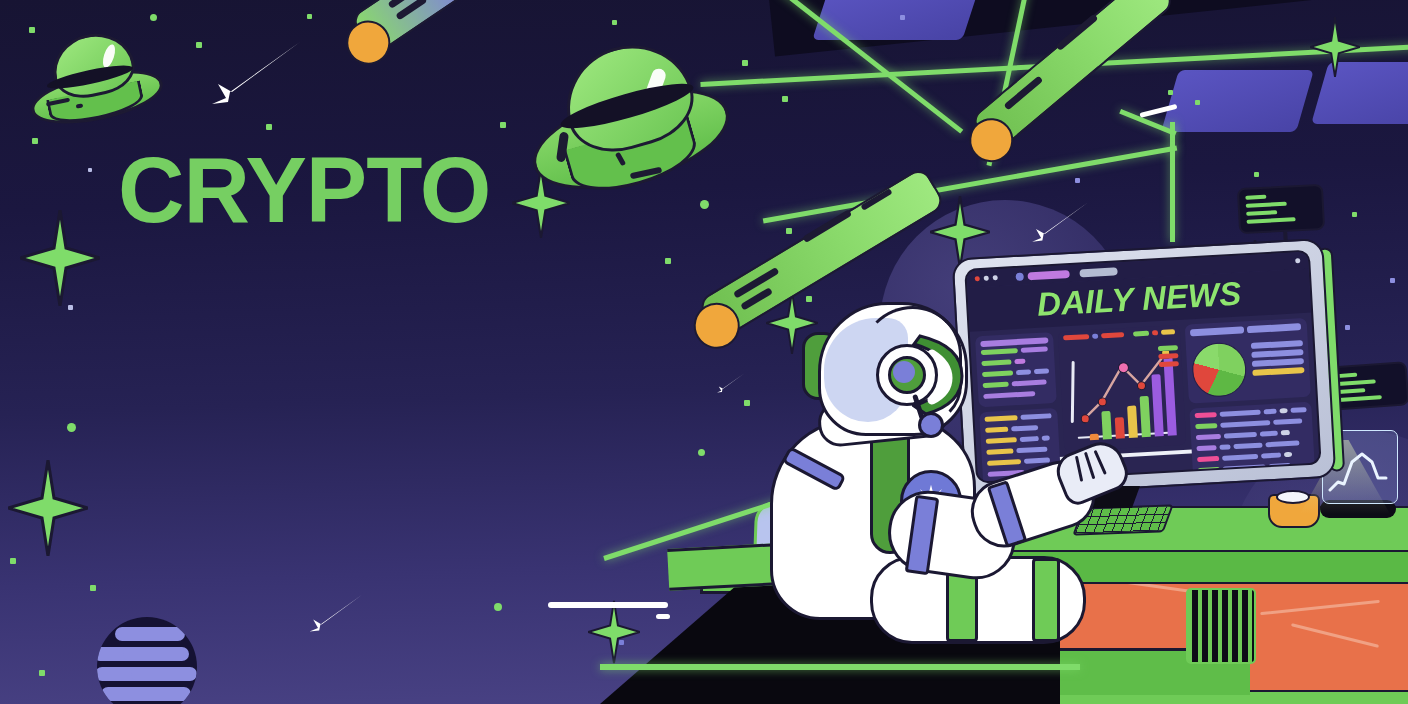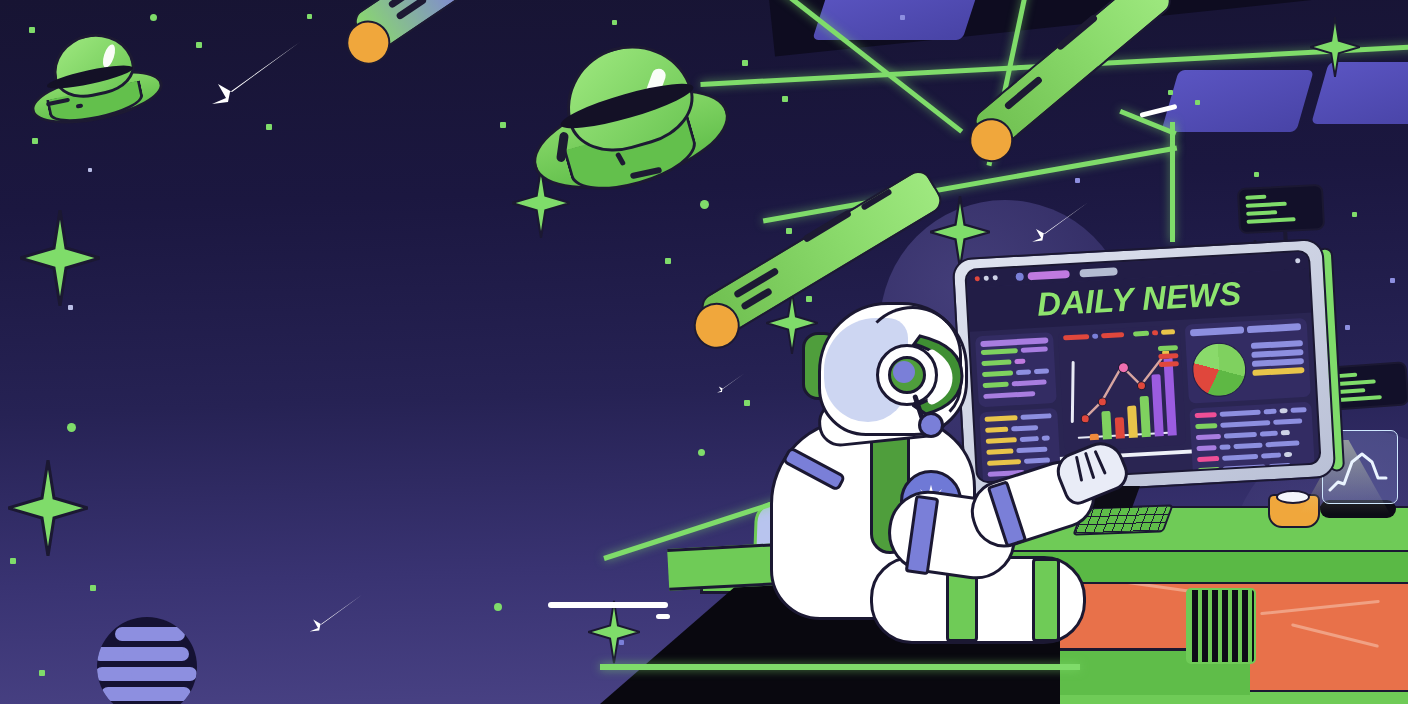--- a/index.html
+++ b/index.html
@@ -287,20 +287,21 @@
     <div class="skirt" style="left:38px;top:92px;width:124px;height:50px;transform:rotate(-16deg);"></div>
     <div class="dome" style="left:34px;top:6px;width:122px;height:96px;transform:rotate(-16deg);"></div>
     <div class="hi" style="left:118px;top:28px;width:14px;height:36px;border-radius:8px;transform:rotate(20deg);"></div>
     <div class="band" style="left:28px;top:54px;width:138px;height:24px;transform:rotate(-16deg);"></div>
     <div class="slot" style="left:28px;top:92px;width:9px;height:30px;border-radius:5px;transform:rotate(8deg);"></div>
     <div class="slot" style="left:100px;top:130px;width:32px;height:6px;transform:rotate(-12deg);"></div>
     <div class="slot" style="left:88px;top:112px;width:5px;height:14px;border-radius:4px;transform:rotate(-30deg);"></div>
   </div>
 
   <div id="headline">
+    <div class="ln-g">CRYPTO</div>
   </div>
 
   <div class="mars" style="left:1010px;top:576px;width:398px;height:128px;">
     <div class="line" style="left:50px;top:6px;width:150px;height:3px;transform:rotate(8deg);"></div>
     <div class="line" style="left:250px;top:30px;width:120px;height:3px;transform:rotate(-6deg);"></div>
     <div class="line" style="left:280px;top:58px;width:90px;height:3px;transform:rotate(14deg);"></div>
     <div class="crater" style="left:40px;top:18px;width:9px;height:9px;"></div>
   </div>
   <div class="desk-front" style="left:1010px;top:690px;width:398px;height:14px;background:#6fcb57;"></div>
 

